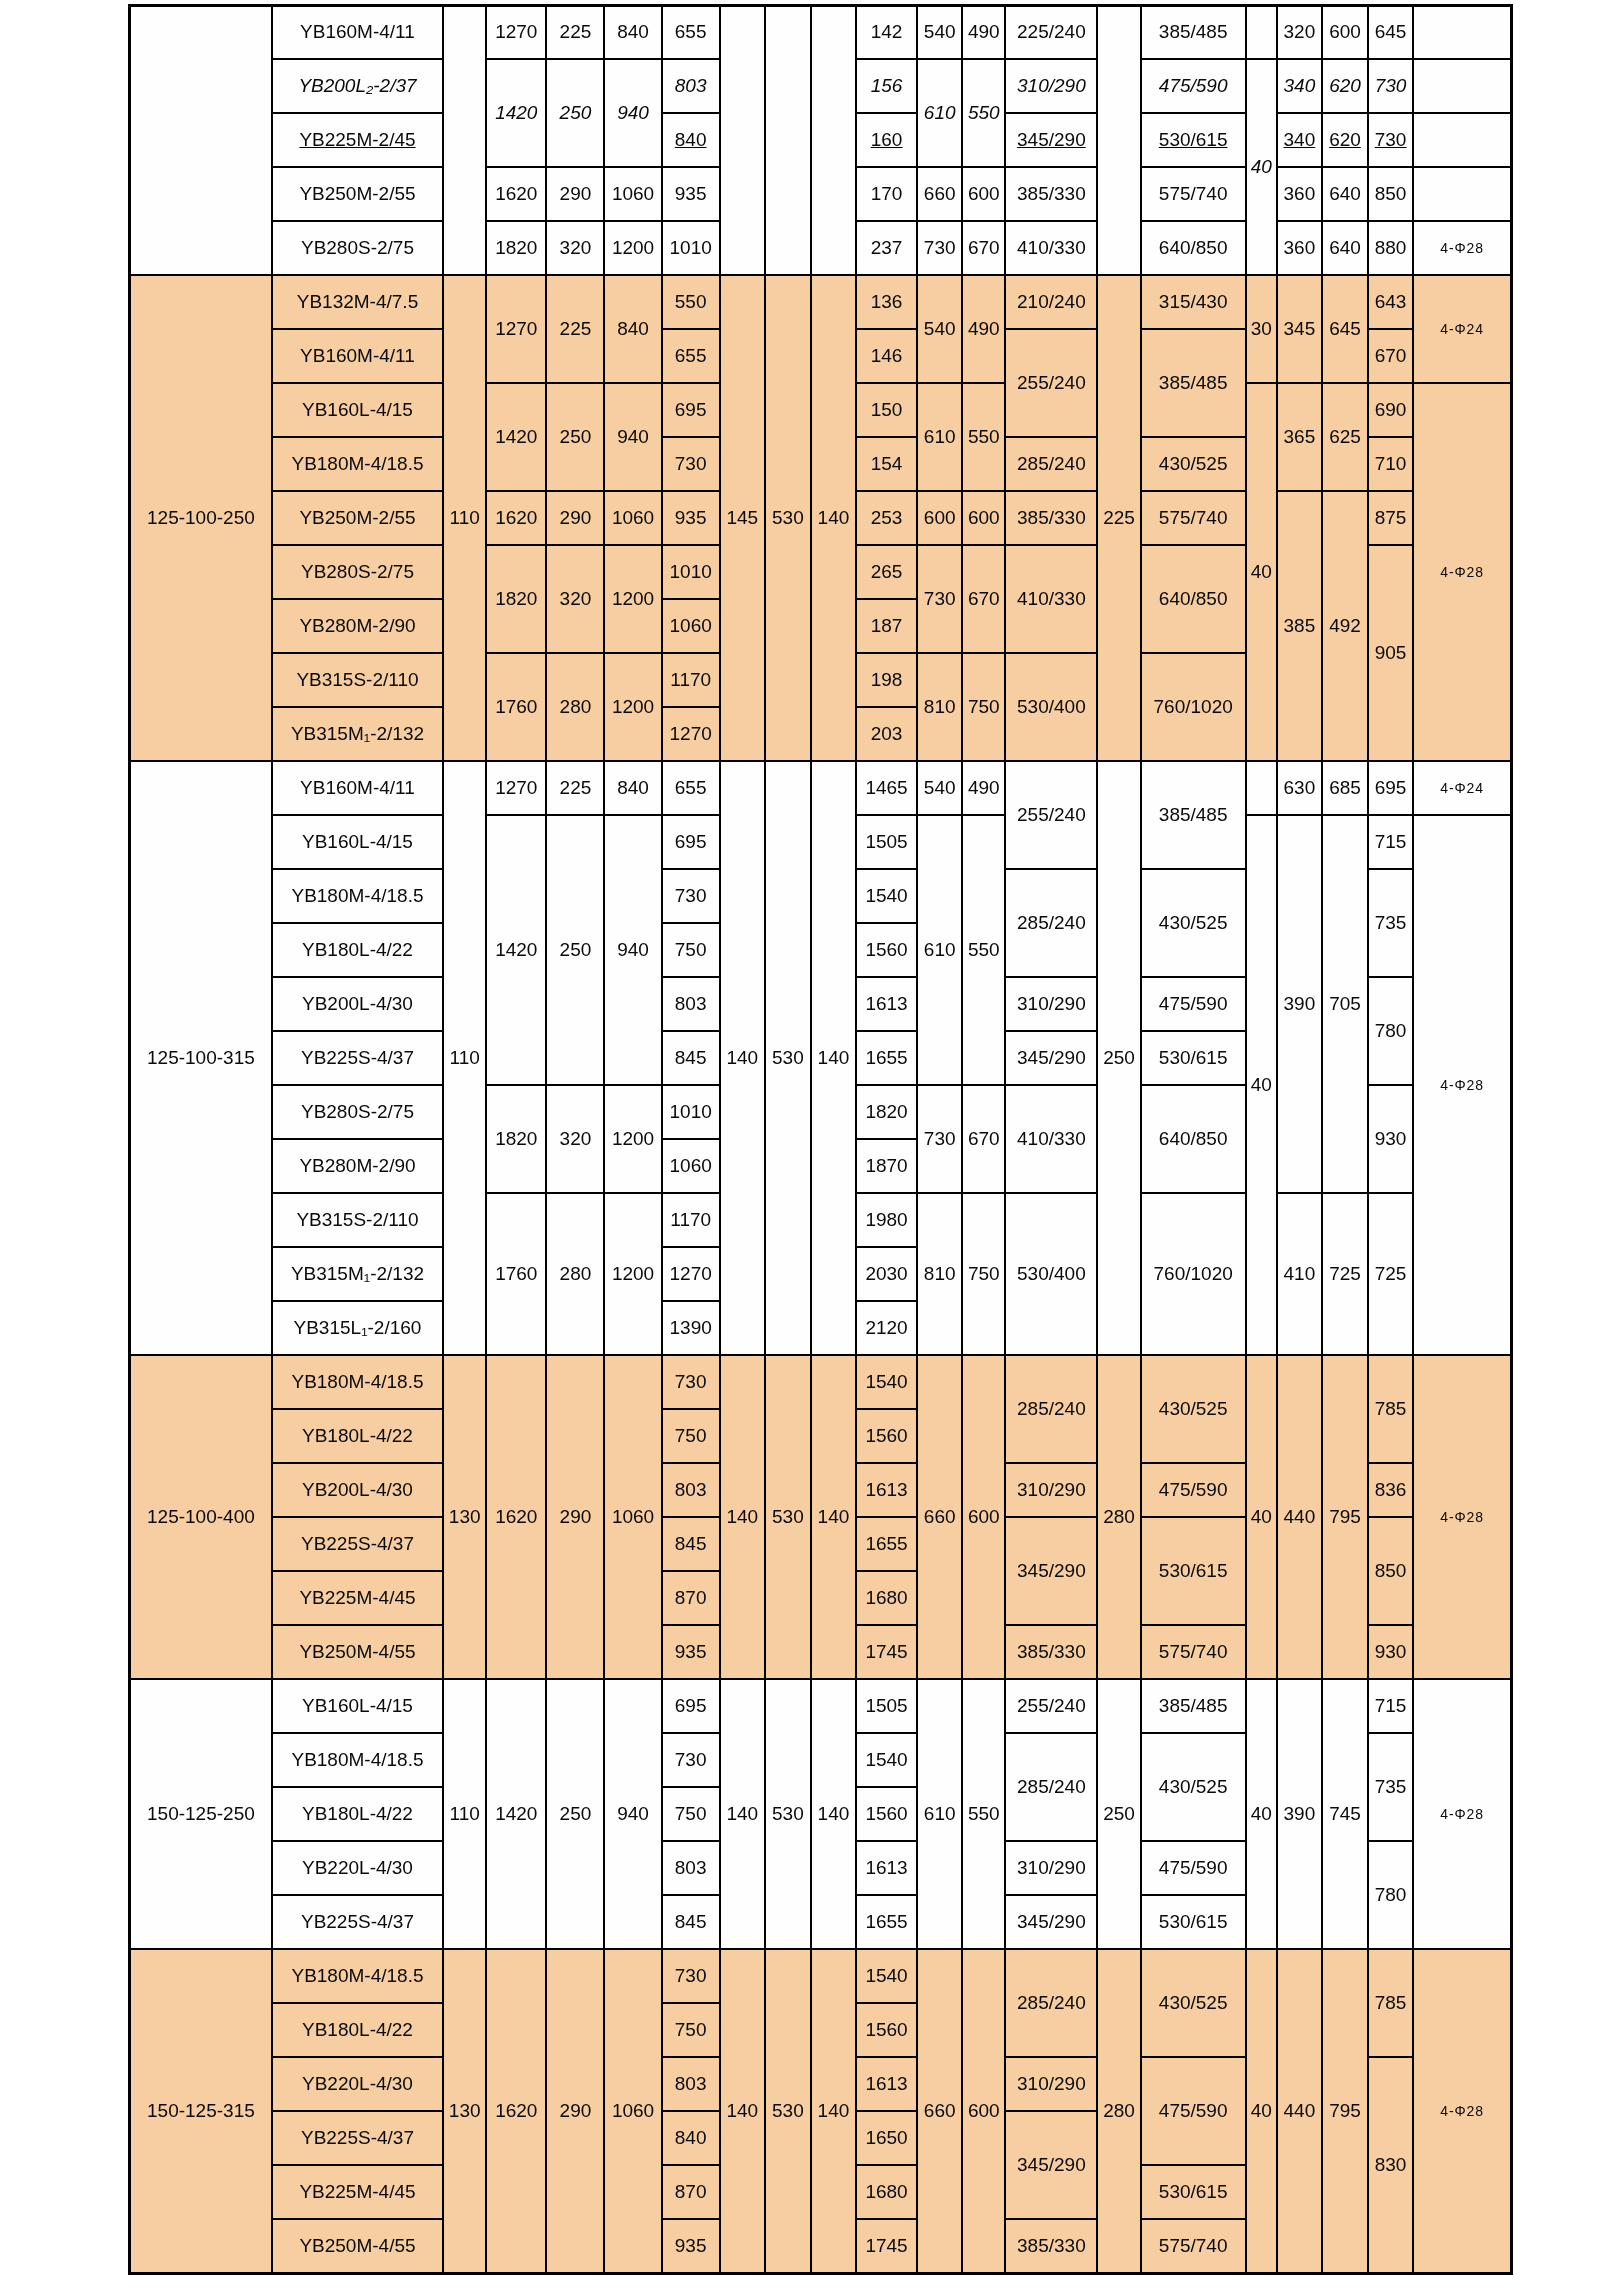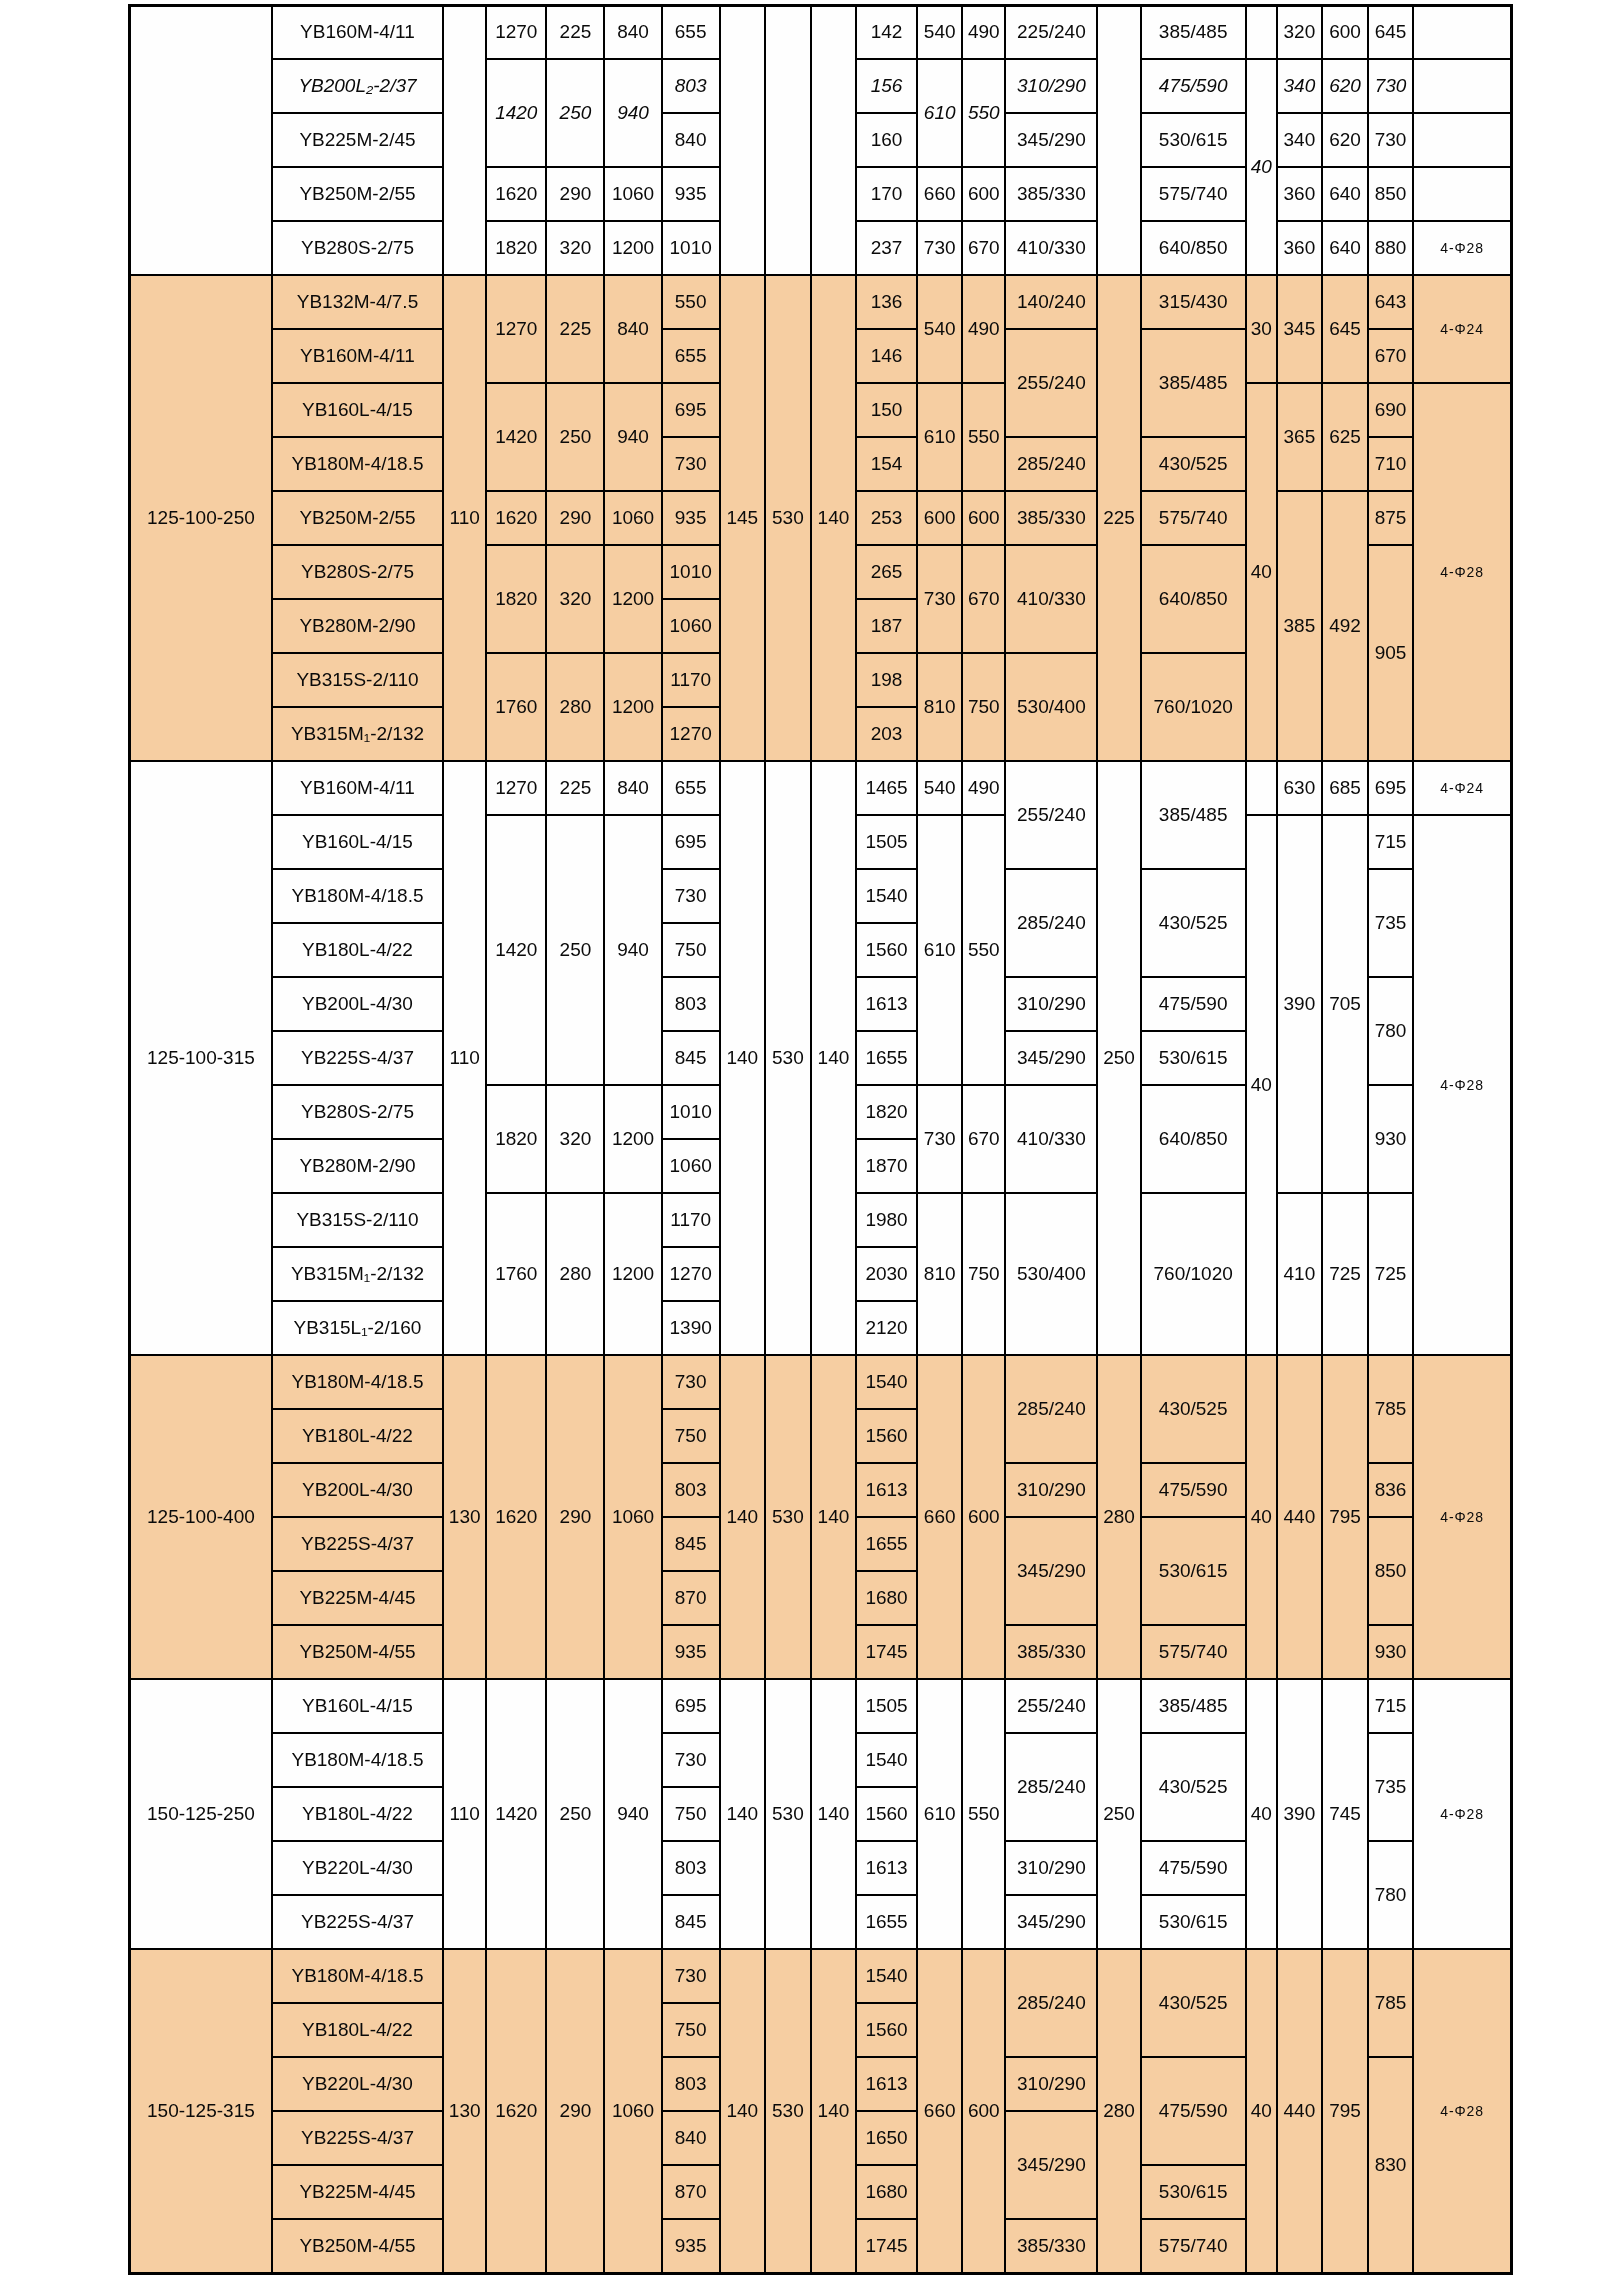--- a/index.html
+++ b/index.html
@@ -90,21 +90,21 @@
           <td rowspan="2" data-name="cell-dim-d1">610</td>
           <td rowspan="2" data-name="cell-dim-d2">550</td>
           <td data-name="cell-flange-in">310/290</td>
           <td data-name="cell-flange-out">475/590</td>
           <td rowspan="4" data-name="cell-dim-q">40</td>
           <td data-name="cell-dim-a1">340</td>
           <td data-name="cell-dim-a2">620</td>
           <td data-name="cell-dim-a3">730</td>
           <td data-name="cell-bolt-spec"></td>
         </tr>
-        <tr class="white" data-name="table-row" style="height: 54px;">
+        <tr class="white" data-name="table-row" style="height: 54px; text-decoration: underline;">
           <td data-name="cell-motor-model">YB225M-2/45</td>
           <td data-name="cell-dim-w">840</td>
           <td data-name="cell-weight">160</td>
           <td data-name="cell-flange-in">345/290</td>
           <td data-name="cell-flange-out">530/615</td>
           <td data-name="cell-dim-a1">340</td>
           <td data-name="cell-dim-a2">620</td>
           <td data-name="cell-dim-a3">730</td>
           <td data-name="cell-bolt-spec"></td>
         </tr>
@@ -147,21 +147,21 @@
           <td rowspan="2" data-name="cell-dim-l">1270</td>
           <td rowspan="2" data-name="cell-dim-b">225</td>
           <td rowspan="2" data-name="cell-dim-h">840</td>
           <td data-name="cell-dim-w">550</td>
           <td rowspan="9" data-name="cell-dim-m1">145</td>
           <td rowspan="9" data-name="cell-dim-m2">530</td>
           <td rowspan="9" data-name="cell-dim-m3">140</td>
           <td data-name="cell-weight">136</td>
           <td rowspan="2" data-name="cell-dim-d1">540</td>
           <td rowspan="2" data-name="cell-dim-d2">490</td>
-          <td data-name="cell-flange-in">140/240</td>
+          <td data-name="cell-flange-in">210/240</td>
           <td rowspan="9" data-name="cell-dim-t">225</td>
           <td data-name="cell-flange-out">315/430</td>
           <td rowspan="2" data-name="cell-dim-q">30</td>
           <td rowspan="2" data-name="cell-dim-a1">345</td>
           <td rowspan="2" data-name="cell-dim-a2">645</td>
           <td data-name="cell-dim-a3">643</td>
           <td rowspan="2" data-name="cell-bolt-spec">4-Φ24</td>
         </tr>
         <tr class="peach" data-name="table-row" style="height: 54px;">
           <td data-name="cell-motor-model">YB160M-4/11</td>

